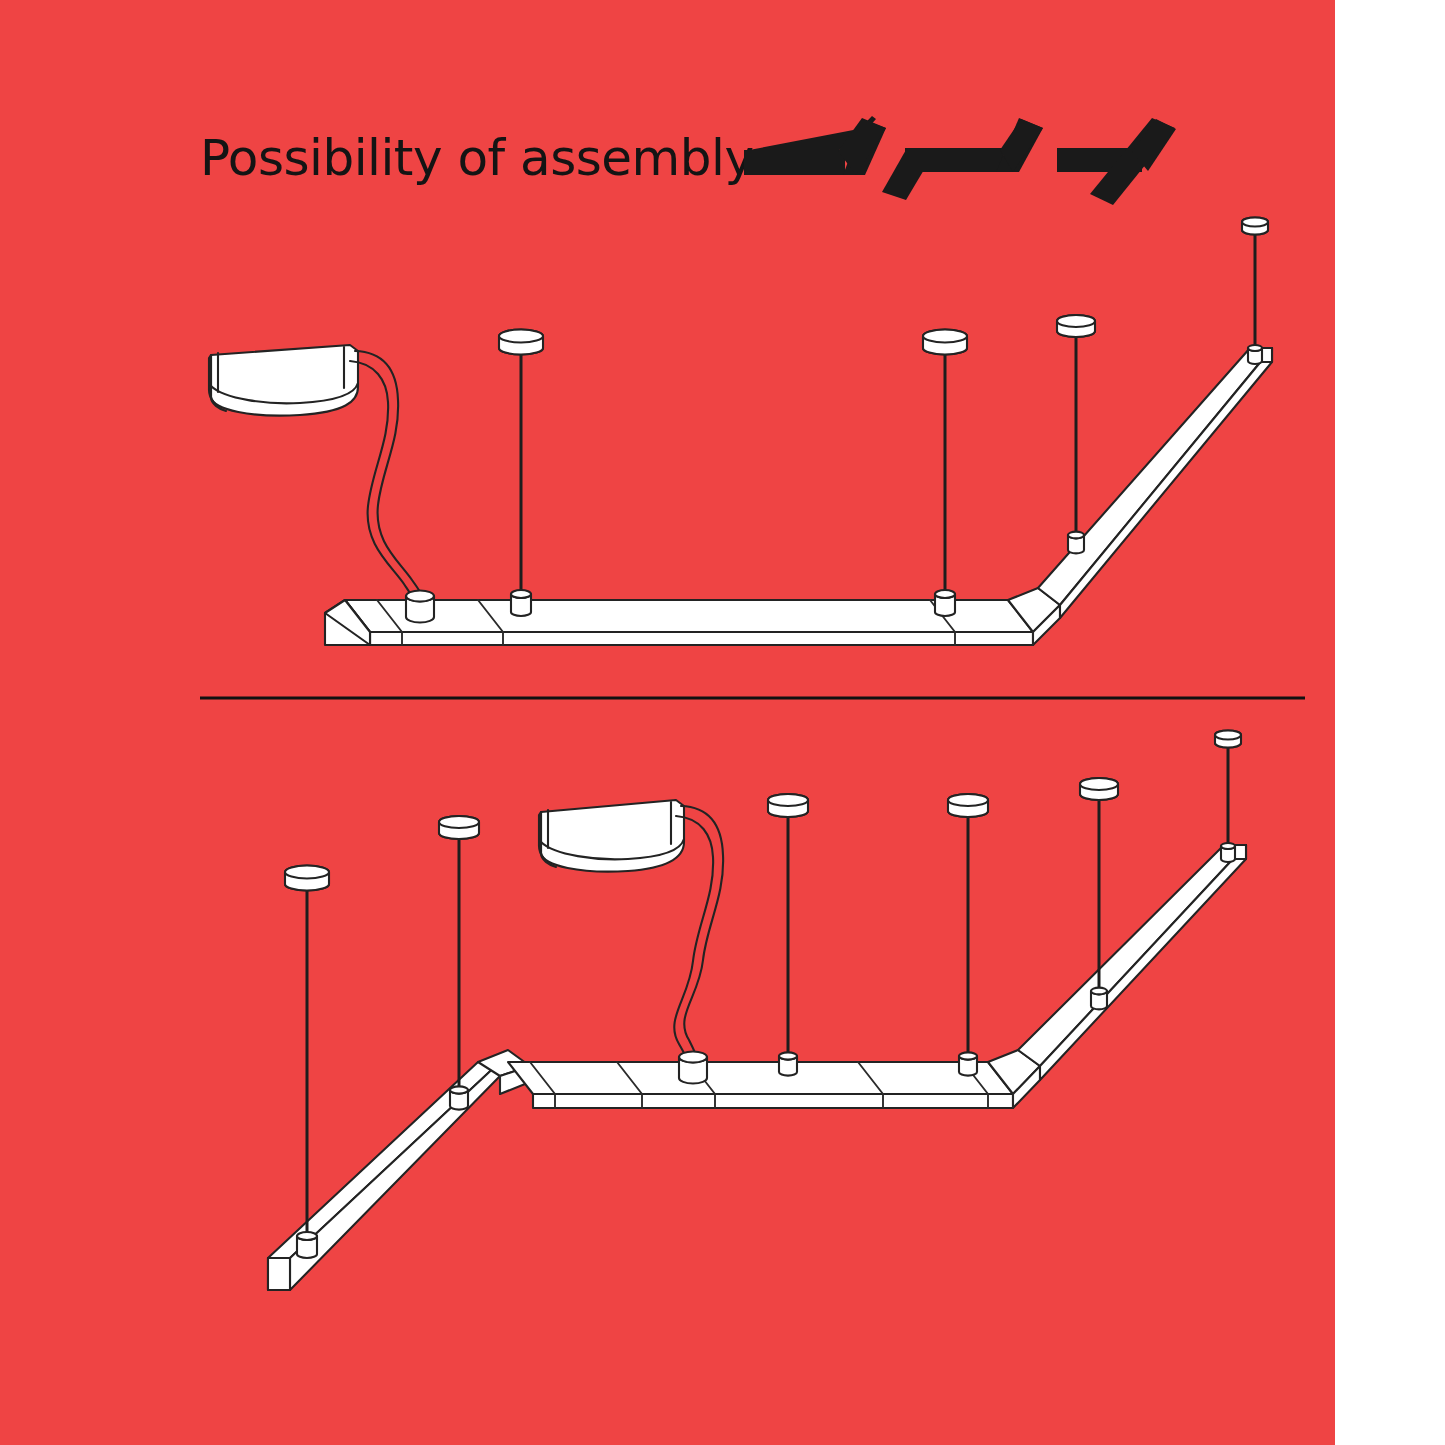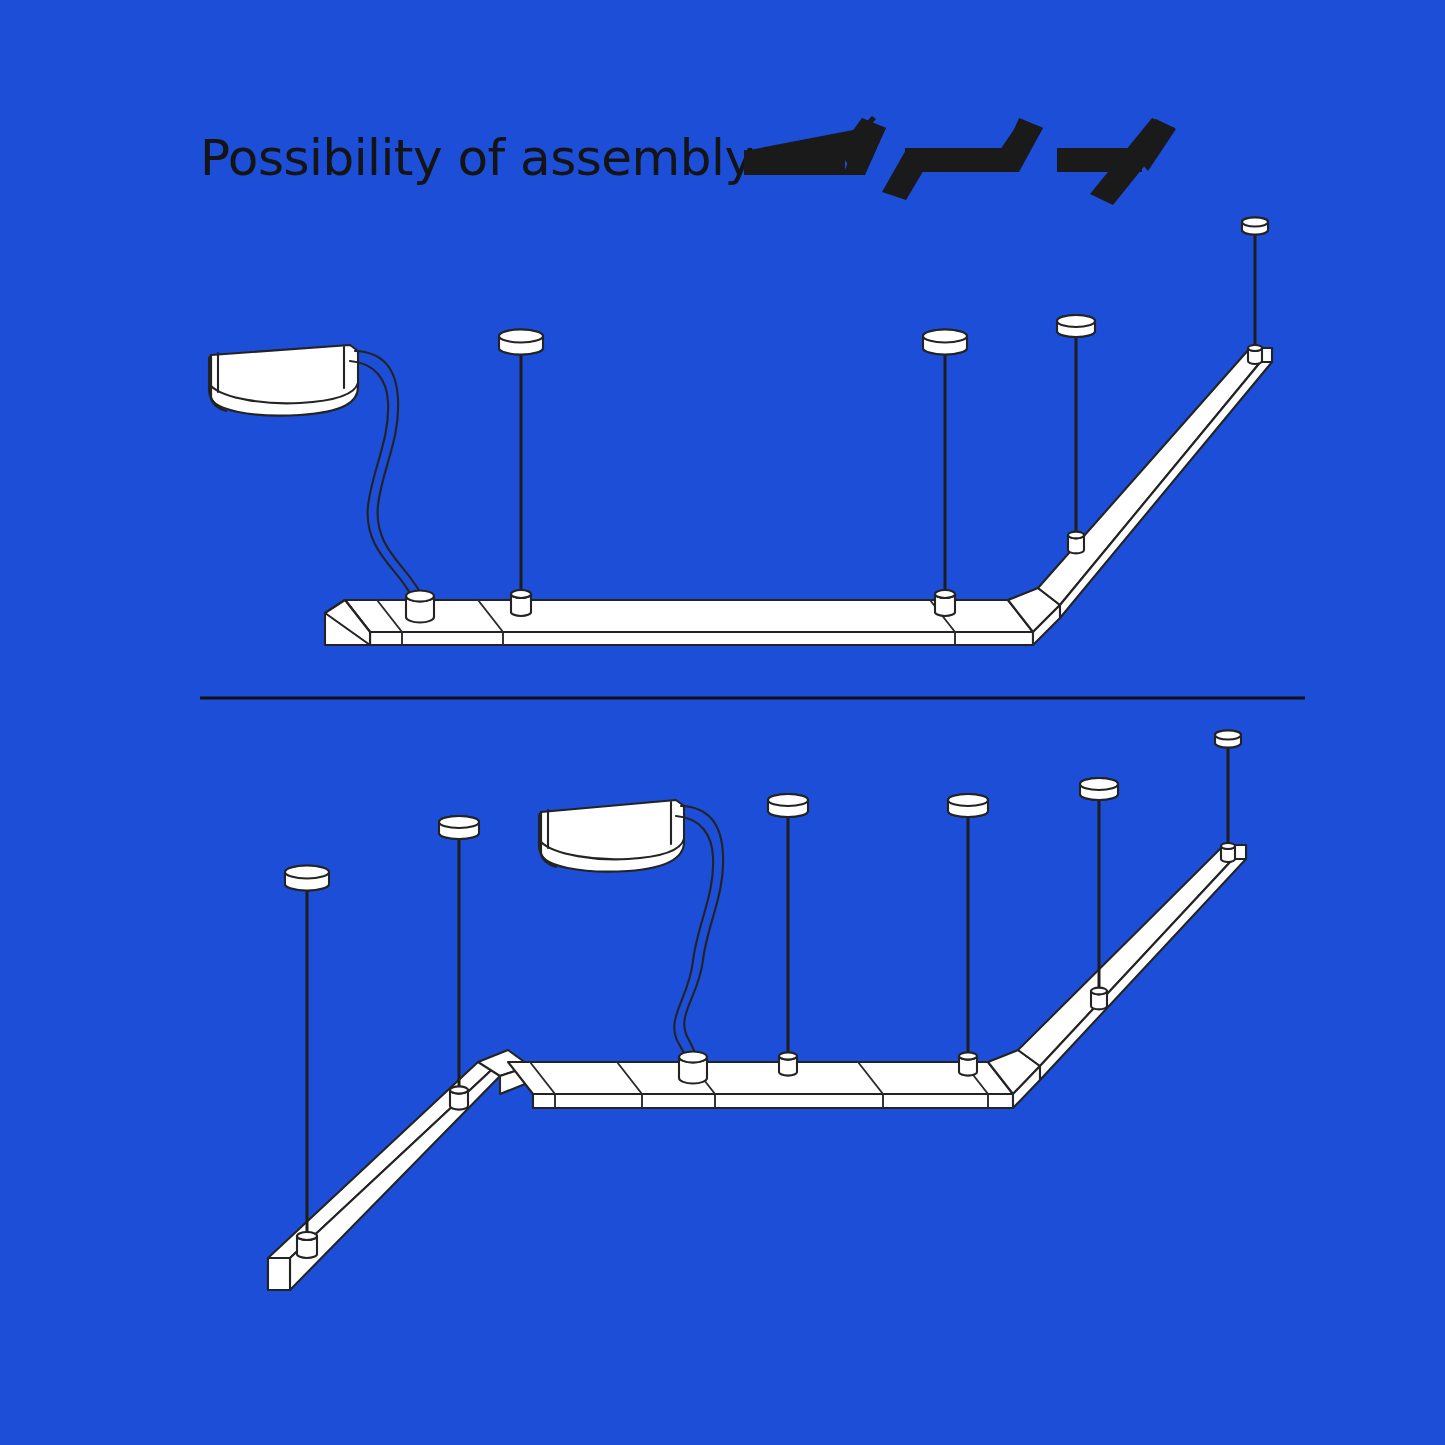--- a/index.html
+++ b/index.html
@@ -1,17 +1,17 @@
 <!DOCTYPE html>
 <html><head>
 <meta charset="utf-8">
 <style>
   html,body{margin:0;padding:0;background:#ffffff;}
   body{width:1445px;height:1445px;font-family:"DejaVu Sans Condensed","Liberation Sans",sans-serif;overflow:hidden;}
-  #sheet{position:relative;width:1445px;height:1445px;background:#1d4ed8;}
+  #sheet{position:relative;width:1335px;height:1445px;background:#ef4444;}
   #sheet svg{display:block;position:absolute;left:0;top:0;}
   .title-text{font-family:"DejaVu Sans","Liberation Sans",sans-serif;font-size:50px;font-weight:400;fill:#141414;letter-spacing:-0.5px;}
   .ln{fill:none;stroke:#232323;stroke-width:2.1;stroke-linejoin:round;stroke-linecap:round;}
   .ln-thin{fill:none;stroke:#2b2b2b;stroke-width:1.9;stroke-linejoin:round;stroke-linecap:round;}
   .fillwhite{fill:#ffffff;stroke:#232323;stroke-width:2.1;stroke-linejoin:round;stroke-linecap:round;}
   .wire{fill:none;stroke:#1d1d1d;stroke-width:3.0;stroke-linecap:butt;}
   .pictogram{fill:#1a1a1a;stroke:none;}
   .divider{stroke:#111111;stroke-width:3.2;stroke-linecap:butt;}
 </style>
 </head>

